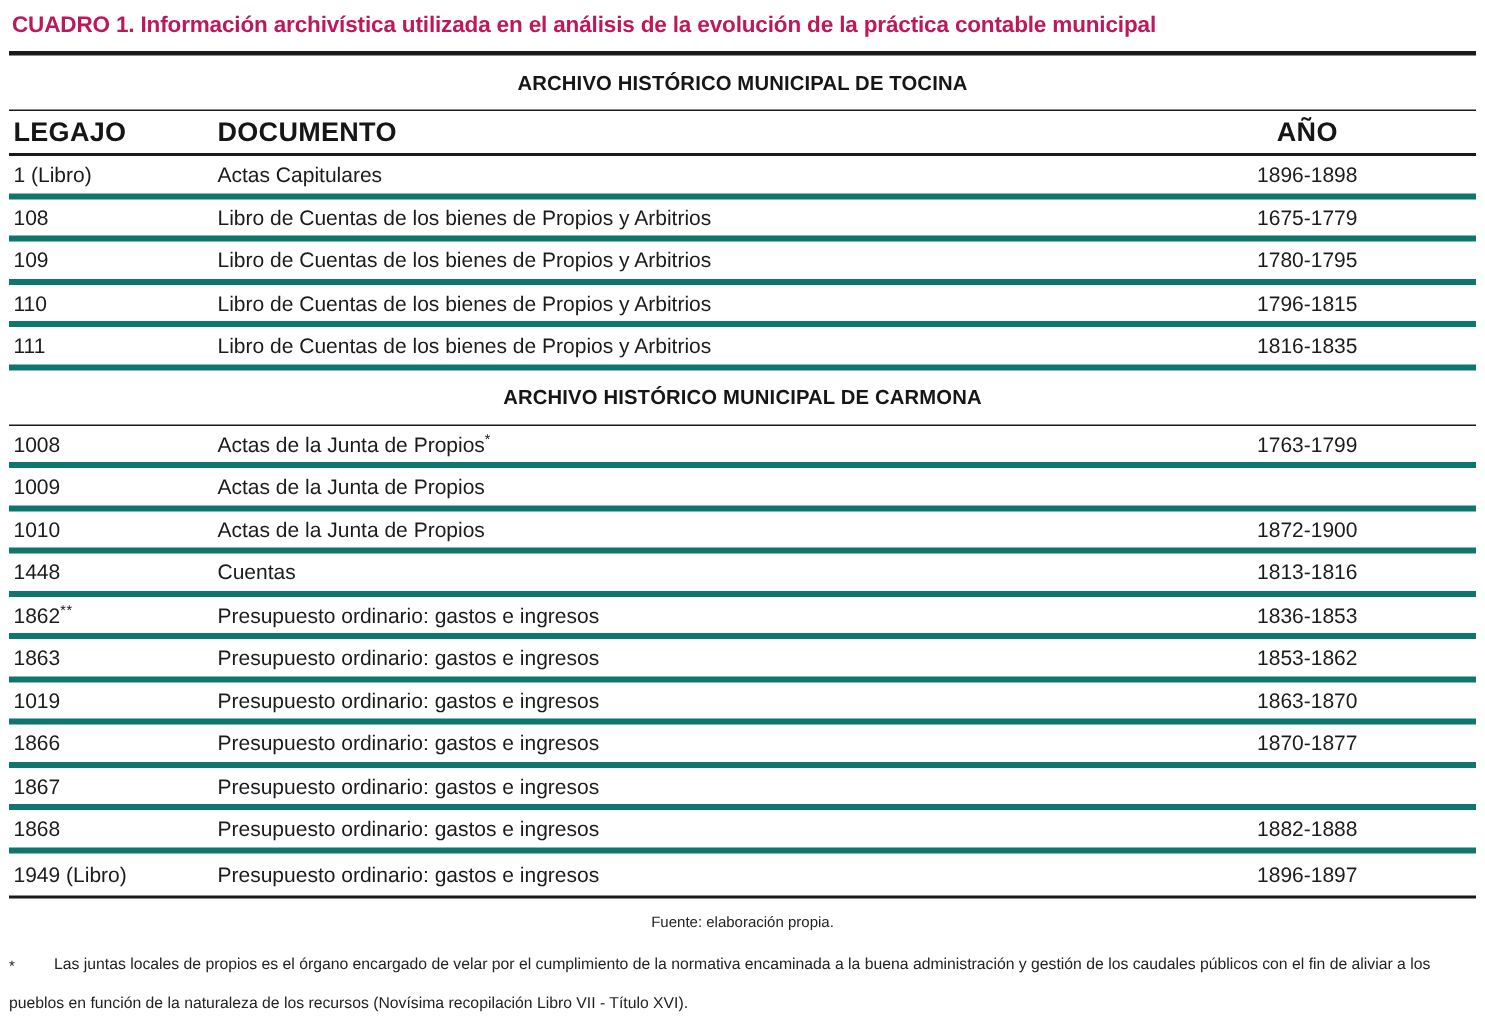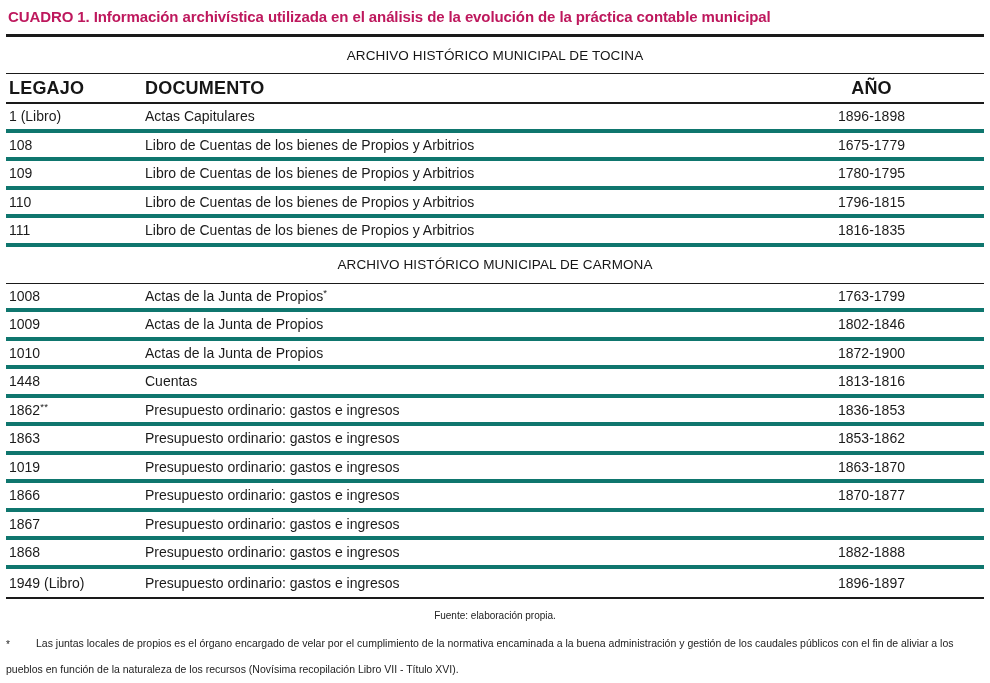--- a/index.html
+++ b/index.html
@@ -25,21 +25,21 @@
 
   .table {
     border-top: 3px solid #1a1a1a;
     border-bottom: 2px solid #1a1a1a;
   }
   .section-header {
     height: 37px;
     display: flex;
     align-items: center;
     justify-content: center;
-    font-weight: 400;
+    font-weight: 700;
     font-size: 13.5px;
     letter-spacing: 0.1px;
     border-bottom: 1.5px solid #1a1a1a;
     color: #161616;
   }
   .row { display: flex; align-items: center; }
   .head-row {
     height: 30px;
     font-weight: 700;
     font-size: 18px;
@@ -136,21 +136,20 @@
 
   <div class="row data-row">
     <div class="col-legajo">1008</div>
     <div class="col-doc">Actas de la Junta de Propios<sup>*</sup></div>
     <div class="col-ano">1763-1799</div>
   </div>
 
   <div class="row data-row">
     <div class="col-legajo">1009</div>
     <div class="col-doc">Actas de la Junta de Propios</div>
-    <div class="col-ano">1802-1846</div>
   </div>
 
   <div class="row data-row">
     <div class="col-legajo">1010</div>
     <div class="col-doc">Actas de la Junta de Propios</div>
     <div class="col-ano">1872-1900</div>
   </div>
 
   <div class="row data-row">
     <div class="col-legajo">1448</div>

